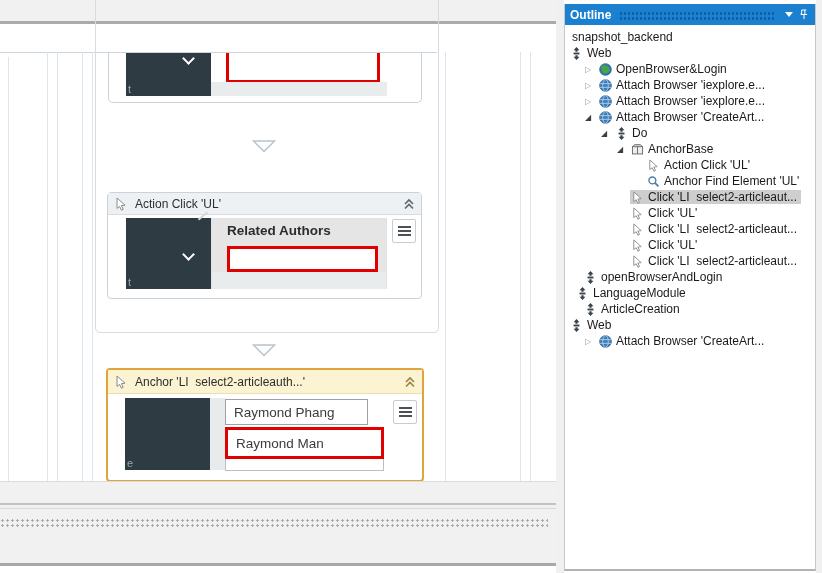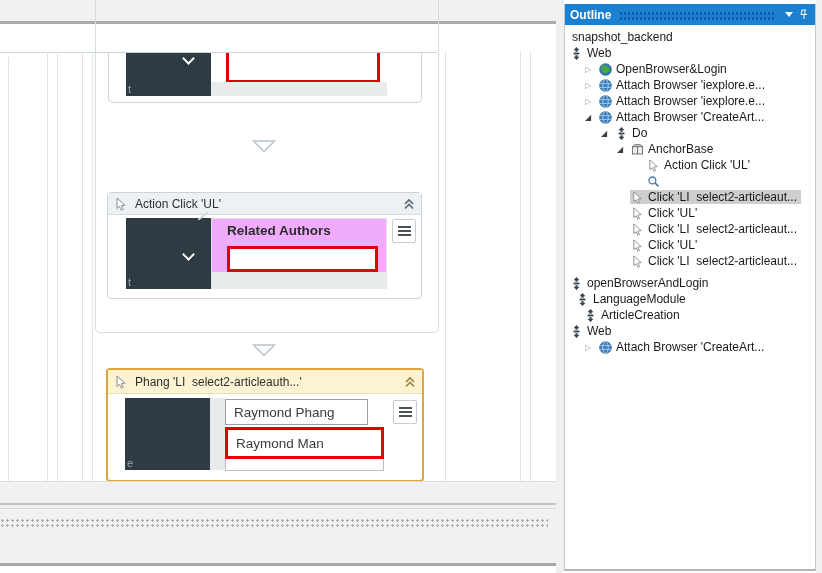--- a/index.html
+++ b/index.html
@@ -21,21 +21,21 @@
   .chev-white{position:absolute;width:7px;height:7px;border:2px solid #fff;border-top:none;border-left:none;transform:rotate(45deg);}
   .red-box{position:absolute;background:#fff;border:3px solid #e00000;}
   .gray-strip{position:absolute;background:#e9eced;}
 
   .card-header{position:absolute;left:0;top:0;right:0;height:22px;display:flex;align-items:center;
                background:#edf1f3;border-bottom:1px solid #d8dce0;padding:0 6px;box-sizing:border-box;}
   .card-title{font-size:12px;color:#2e2e2e;white-space:pre;margin-left:6px;flex:1;overflow:hidden;}
   .card2{left:107px;top:192px;width:313px;height:105px;}
   .card3{left:106px;top:368px;width:314px;height:110px;border:2px solid #e0a43c;}
   .card3 .card-header{height:24px;background:#fbf3d2;border-bottom:1px solid #eadfae;}
-  .thumb-area{position:absolute;background:#f0abfc;border:1px solid #e0e3e6;box-sizing:border-box;}
+  .thumb-area{position:absolute;background:#e5e5e5;border:1px solid #e0e3e6;box-sizing:border-box;}
   .related-heading{position:absolute;font-size:13.5px;font-weight:bold;color:#2d2d2d;white-space:pre;}
   .opt{position:absolute;background:#fff;font-size:13.5px;color:#3c3c3c;white-space:pre;display:flex;align-items:center;padding-left:8px;box-sizing:border-box;}
   .opt1{border:1px solid #9aa1a7;}
   .opt2{border:3px solid #e00000;}
   .list-tail{position:absolute;background:#fff;border:1px solid #b9bfc5;border-top:none;}
   .hamburger{position:absolute;width:22px;height:22px;background:#fff;border:1px solid #c6ccd1;border-radius:2px;
              display:flex;flex-direction:column;justify-content:center;align-items:center;gap:2px;}
   .hamburger i{display:block;width:13px;height:2px;background:#4a5157;}
   .collapse-ic{margin-left:auto;display:flex;align-items:center;}
   .connector{position:absolute;}
@@ -137,21 +137,21 @@
     <polygon points="1.5,1 22.5,1 12,11.5" fill="#fdfefe" stroke="#b7c3cd" stroke-width="1.4"></polygon>
   </svg>
 
   <div class="abs card card3">
     <div class="card-header">
       <span class="ticon" style="width:15px;">
           <svg width="14" height="14" viewBox="0 0 14 14">
             <path d="M3 1 L11 8.2 L7.4 8.6 L9.2 12.4 L7.4 13.2 L5.6 9.4 L3 11.4 Z" fill="#fff" stroke="#8a8a8a"></path>
           </svg>
         </span>
-      <span class="card-title">Phang 'LI  select2-articleauth...'</span>
+      <span class="card-title">Anchor 'LI  select2-articleauth...'</span>
       <span class="collapse-ic">
           <svg width="12" height="12" viewBox="0 0 12 12" fill="none" stroke="#9c8440" stroke-width="1.6">
             <path d="M2 6 L6 2 L10 6"></path>
             <path d="M2 10.5 L6 6.5 L10 10.5"></path>
           </svg>
         </span>
     </div>
     <div class="thumb-dark" style="left:17px;top:28px;width:85px;height:72px;">
       <span class="thumb-letter">e</span>
     </div>
@@ -283,20 +283,21 @@
         <span class="tlabel">Action Click 'UL'</span>
       </span>
     </div>
         <div class="trow" style="padding-left: 67px;">
       <span class="texp"></span>
       <span class="thl">
         <span class="ticon"><svg width="13" height="13" viewBox="0 0 14 14">
                 <circle cx="5.8" cy="5.8" r="3.7" fill="none" stroke="#4d7ba8" stroke-width="1.5"></circle>
                 <line x1="8.6" y1="8.6" x2="12.3" y2="12.3" stroke="#4d7ba8" stroke-width="1.9"></line>
               </svg></span>
+        <span class="tlabel">Anchor Find Element 'UL'</span>
       </span>
     </div>
         <div class="trow" style="padding-left: 51px;">
       <span class="texp"></span>
       <span class="thl sel">
         <span class="ticon"><svg width="13" height="13" viewBox="0 0 14 14">
                 <path d="M3 1 L11 8.2 L7.4 8.6 L9.2 12.4 L7.4 13.2 L5.6 9.4 L3 11.4 Z" fill="#fff" stroke="#8a8a8a"></path>
               </svg></span>
         <span class="tlabel">Click 'LI  select2-articleaut...</span>
       </span>
@@ -330,21 +331,21 @@
     </div>
         <div class="trow" style="padding-left: 51px;">
       <span class="texp"></span>
       <span class="thl">
         <span class="ticon"><svg width="13" height="13" viewBox="0 0 14 14">
                 <path d="M3 1 L11 8.2 L7.4 8.6 L9.2 12.4 L7.4 13.2 L5.6 9.4 L3 11.4 Z" fill="#fff" stroke="#8a8a8a"></path>
               </svg></span>
         <span class="tlabel">Click 'LI  select2-articleaut...</span>
       </span>
     </div>
-        <div class="trow" style="padding-left: 3px; margin-top: 6px;">
+        <div class="trow" style="padding-left: 17px;">
       
       <span class="thl">
         <span class="ticon"><svg width="13" height="13" viewBox="0 0 14 14" fill="#39424a">
                 <path d="M7 0 L10.2 3.6 H8.2 V5.2 H5.8 V3.6 H3.8 Z"></path>
                 <path d="M7 14 L3.8 10.4 H5.8 V8.8 H8.2 V10.4 H10.2 Z"></path>
                 <rect x="3.8" y="6" width="6.4" height="2"></rect>
               </svg></span>
         <span class="tlabel">openBrowserAndLogin</span>
       </span>
     </div>

